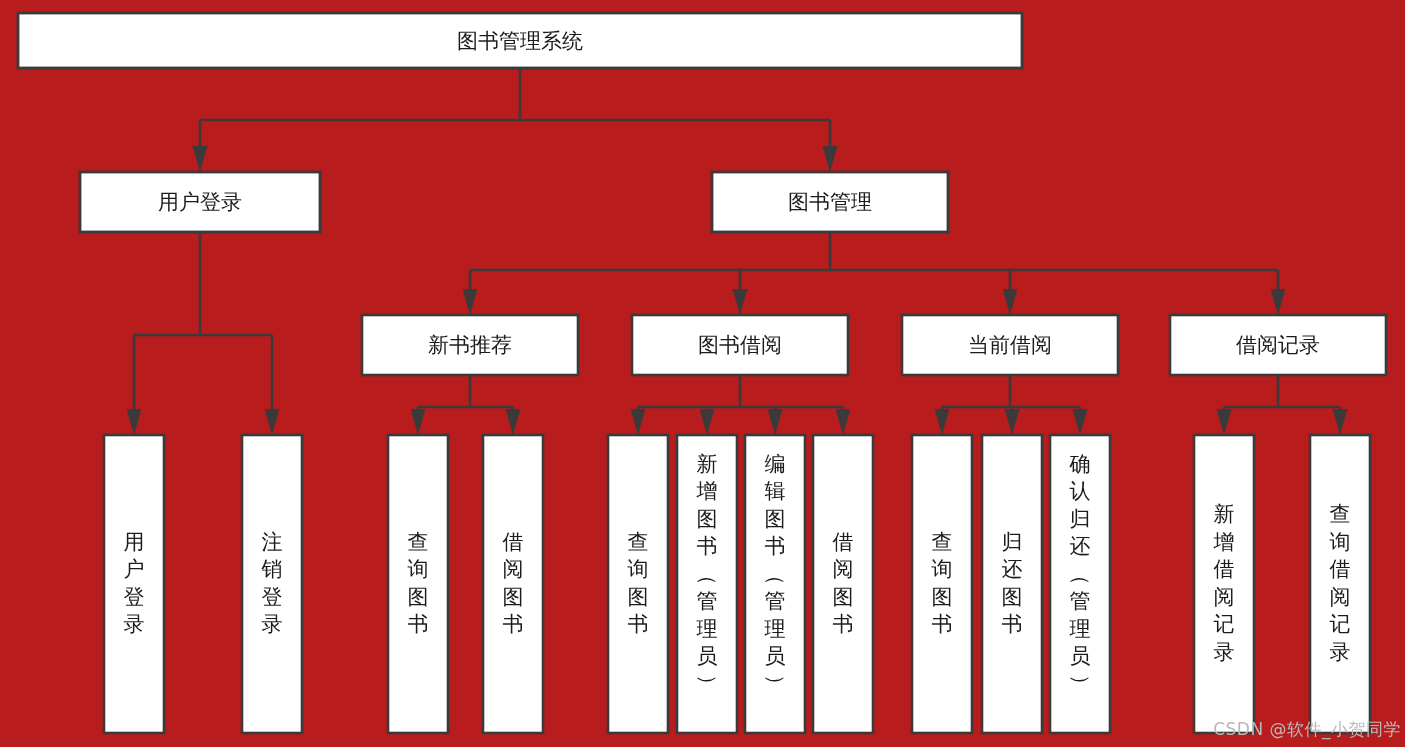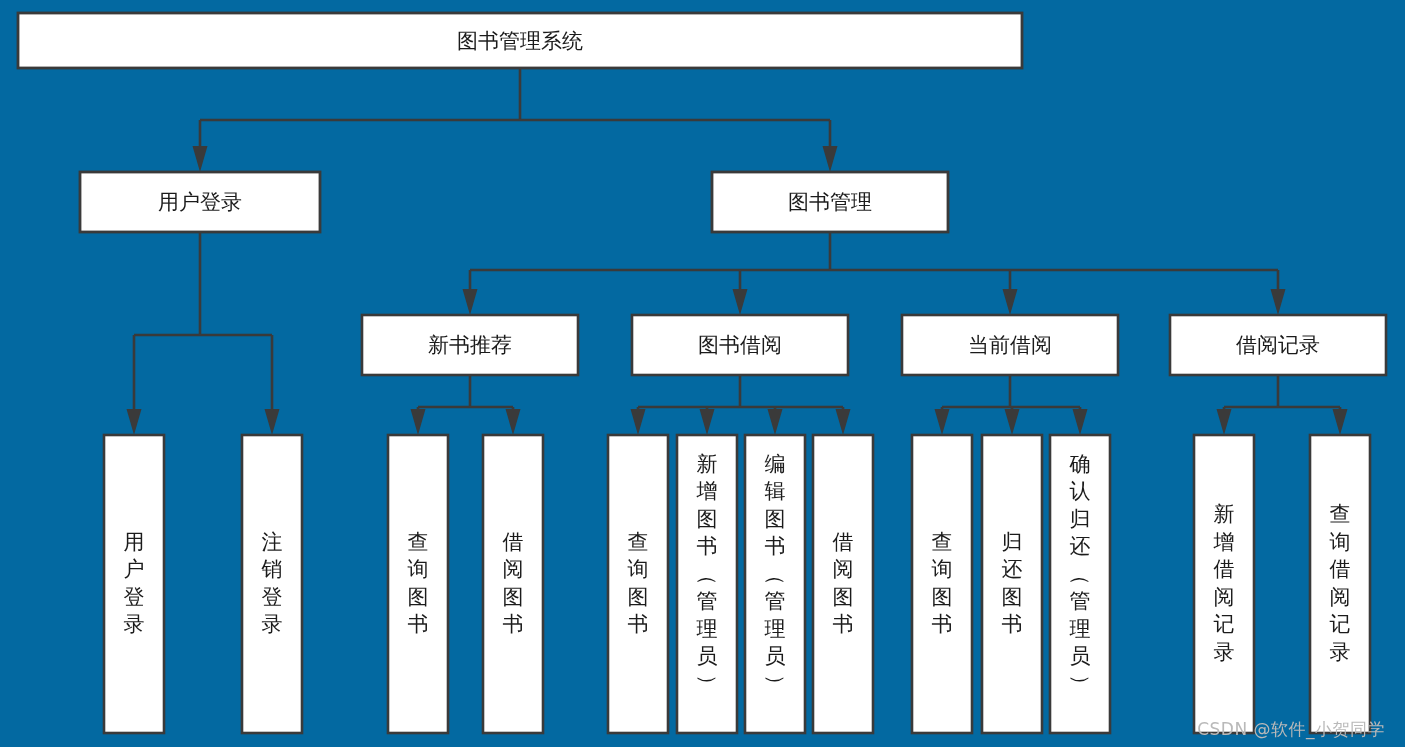--- a/index.html
+++ b/index.html
@@ -8,21 +8,21 @@
     padding: 0;
     background: #ffffff;
   }
   body {
     font-family: "DejaVu Sans", "Liberation Sans", sans-serif;
   }
   #diagram-root {
     position: relative;
     width: 1405px;
     height: 747px;
-    background: #0369a1;
+    background: #b91c1c;
     overflow: hidden;
   }
   svg.diagram-canvas {
     position: absolute;
     left: 0;
     top: 0;
     width: 1405px;
     height: 747px;
     display: block;
   }
@@ -51,21 +51,21 @@
     font-size: 21px;
     text-anchor: middle;
     dominant-baseline: middle;
   }
   .node-label.vertical {
     font-size: 21px;
     text-anchor: middle;
   }
   .watermark-text {
     position: absolute;
-    right: 20px;
+    right: 4px;
     bottom: 6px;
     font-family: "DejaVu Sans", "Liberation Sans", sans-serif;
     font-size: 17px;
     color: #b9b9b9;
     letter-spacing: 0.5px;
     white-space: nowrap;
     user-select: none;
   }
 </style>
 </head>

